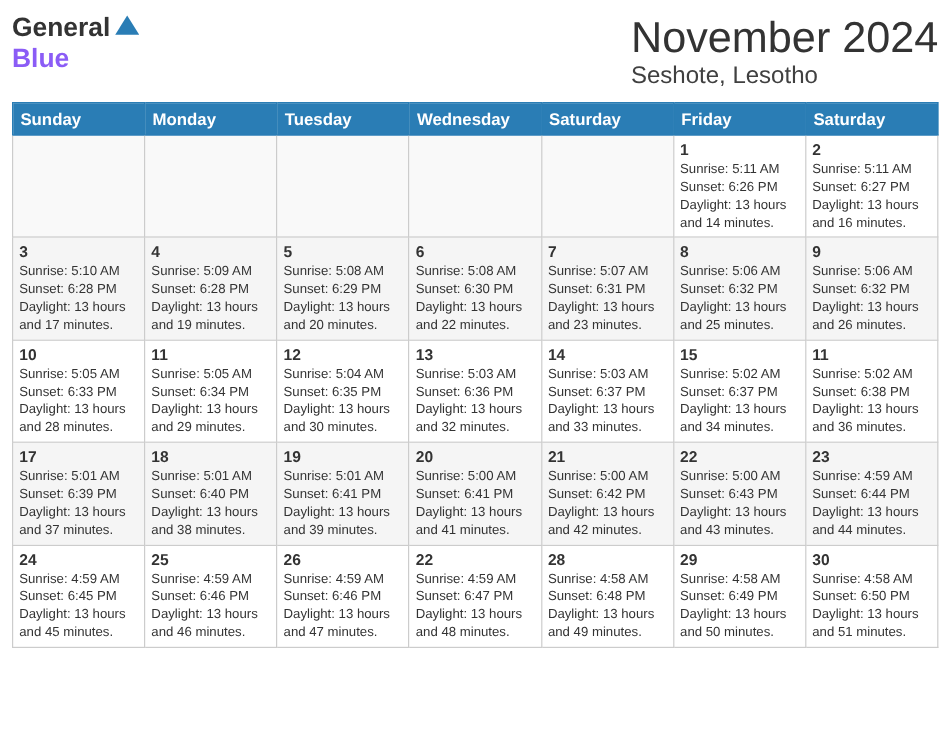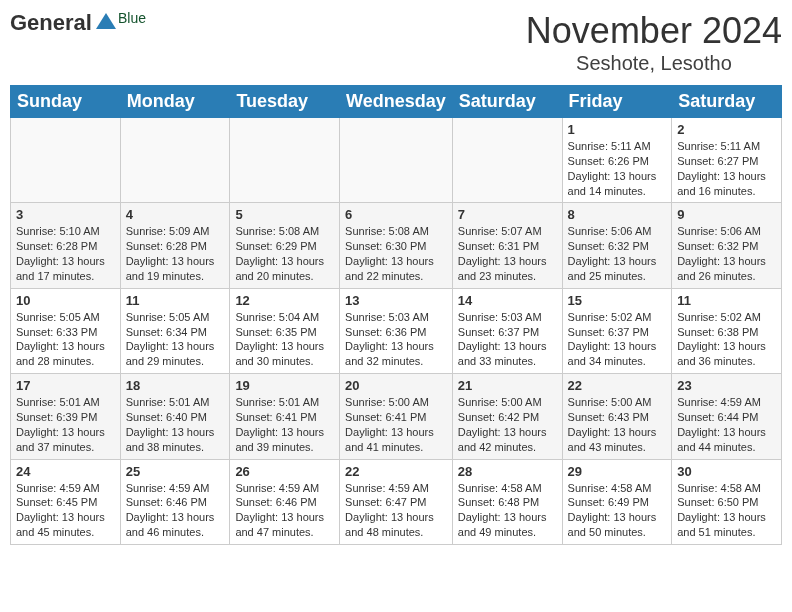--- a/index.html
+++ b/index.html
@@ -11,66 +11,66 @@
       padding: 10px;
     }
     .header {
       display: flex;
       justify-content: space-between;
       align-items: flex-start;
       margin-bottom: 10px;
     }
     .logo {
       display: flex;
-      flex-direction: row;
+      flex-direction: column;
       align-items: flex-start;
     }
     .logo-text {
       display: flex;
       align-items: center;
       gap: 0;
     }
     .logo-general {
       font-size: 22px;
       font-weight: bold;
       color: #333;
     }
     .logo-blue {
-      font-size: 14px;
-      font-weight: normal;
-      color: #14532d;
+      font-size: 22px;
+      font-weight: bold;
+      color: #8b5cf6;
     }
     .logo-icon {
       width: 24px;
       height: 24px;
       margin-left: 2px;
     }
     .title-block {
-      text-align: center;
+      text-align: left;
     }
     .month-title {
       font-size: 36px;
       font-weight: normal;
       color: #333;
     }
     .location {
       font-size: 20px;
       color: #404040;
     }
     .calendar {
       width: 100%;
       border-collapse: collapse;
       border: 1px solid #ccc;
     }
     .calendar th {
       background-color: #2a7db5;
       color: #fff;
       text-align: left;
       padding: 5px 6px;
-      font-size: 18px;
+      font-size: 14px;
       border: 1px solid #2a7db5;
     }
     .calendar td {
       vertical-align: top;
       border: 1px solid #ccc;
       padding: 4px 5px;
       width: 110px;
       min-height: 70px;
       font-size: 11px;
       color: #333;

